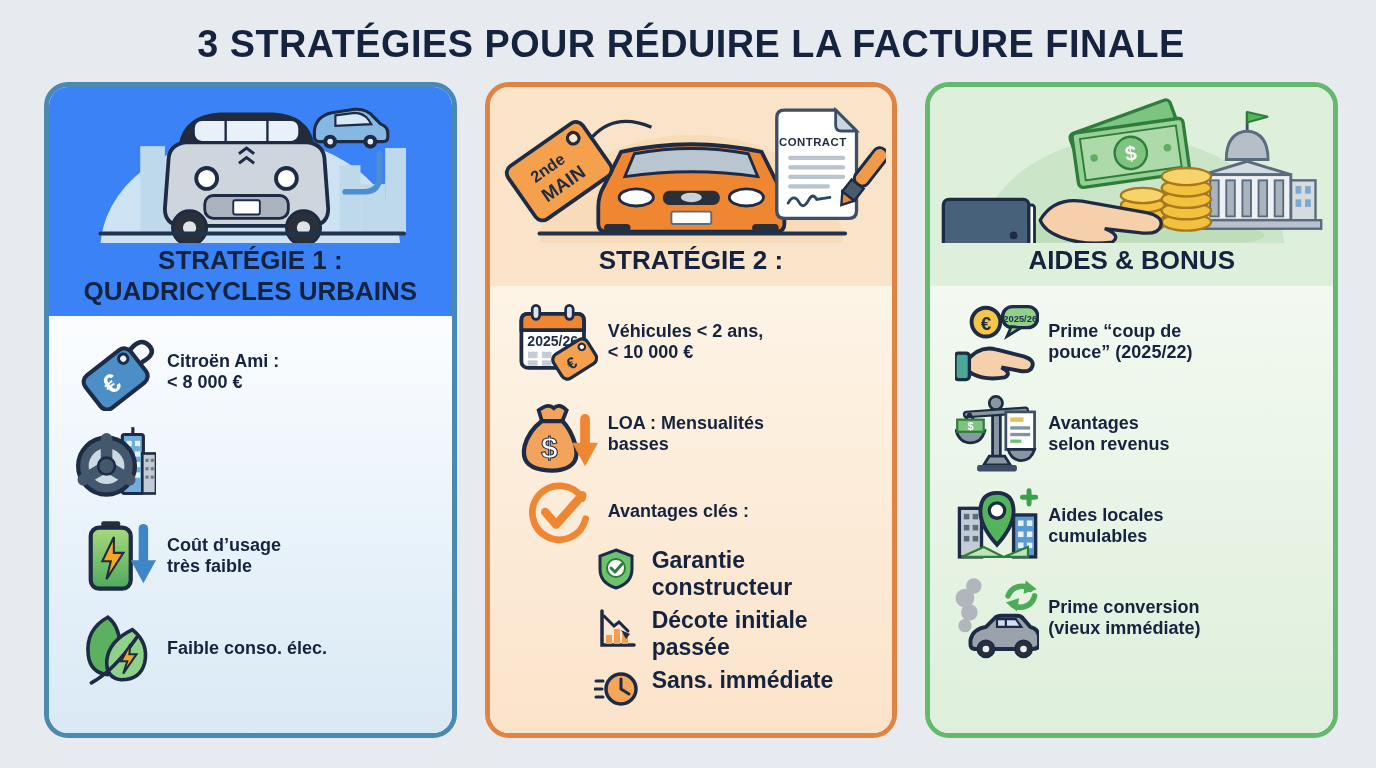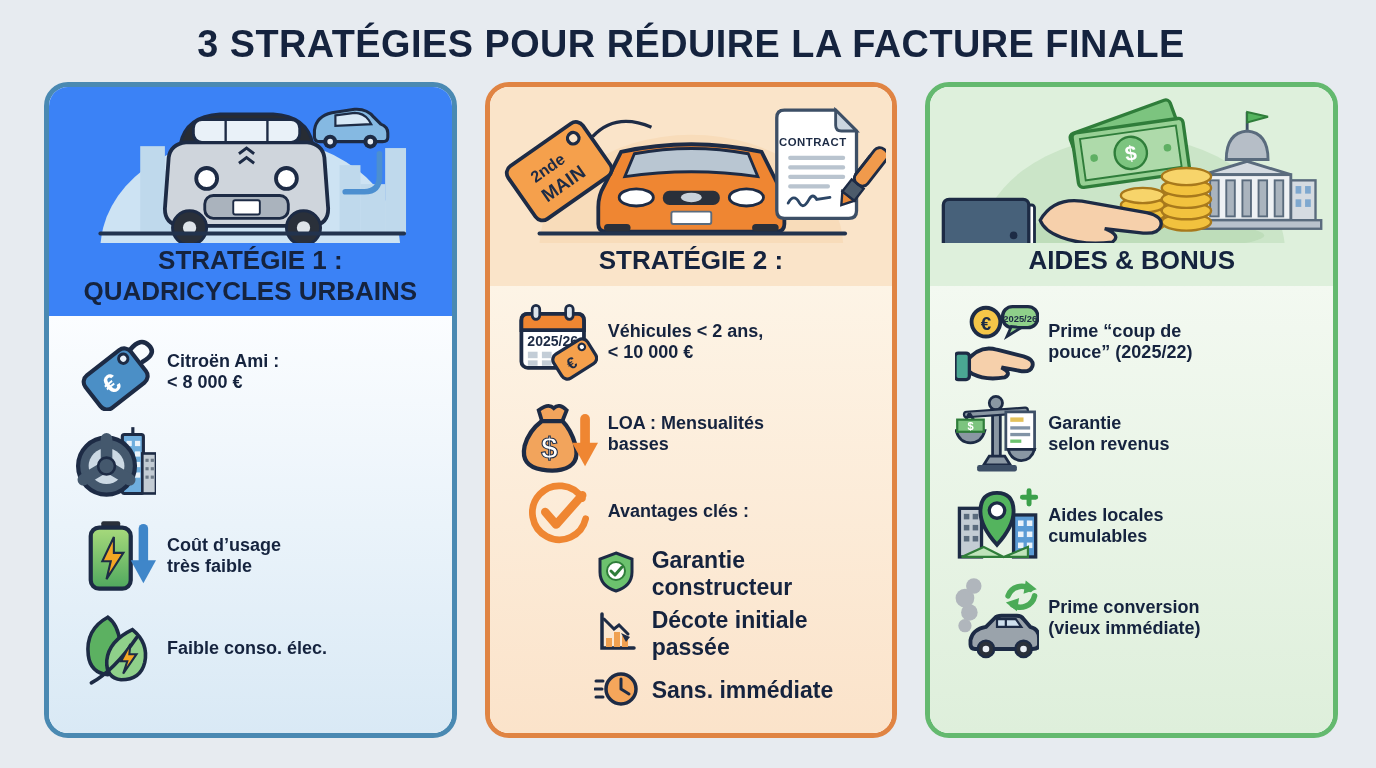--- a/index.html
+++ b/index.html
@@ -44,21 +44,21 @@
 
   .illus { display:block; width:100%; height:150px; }
 
   .card-title { text-align:center; font-weight:800; font-size:26px; line-height:1.18; margin-top:2px; }
 
   .card-body { flex:1; padding:10px 12px 0 16px; display:flex; flex-direction:column; }
   .item { display:flex; align-items:center; min-height:92px; }
   .icon-box { width:102px; flex:0 0 auto; display:flex; justify-content:center; align-items:center; }
   .item-text { font-size:18px; font-weight:700; line-height:1.16; white-space:pre-line; }
 
-  .sub-item { display:flex; align-items:center; gap:14px; margin:3px 0 3px 88px; min-height:44px; }
+  .sub-item { display:flex; gap:14px; margin:3px 0 3px 88px; min-height:44px; }
   .sub-text { font-size:23px; font-weight:800; }
   .head-item { min-height:64px; }
 
   svg text { font-family:"Liberation Sans", sans-serif; font-weight:bold; }
 </style>
 </head>
 <body>
 
 <div class="page">
   <h1 class="main-title">3 STRATÉGIES POUR RÉDUIRE LA FACTURE FINALE</h1>
@@ -436,21 +436,21 @@
                 <rect x="50" y="23" width="12" height="4" fill="#e3c25c"></rect>
                 <rect x="50" y="31" width="18" height="3" fill="#8193a6"></rect>
                 <rect x="50" y="37" width="18" height="3" fill="#8193a6"></rect>
                 <rect x="50" y="43" width="10" height="3" fill="#6cc26e"></rect>
               </g>
               <path d="M48 52 H72 Q69 62 60 62 Q51 62 48 52 Z" fill="#8a97a3" stroke="#1d2b45" stroke-width="2.5"></path>
               <polygon points="26,66 50,66 45,58 31,58" fill="#8a97a3" stroke="#1d2b45" stroke-width="2.5"></polygon>
               <rect x="20" y="66" width="36" height="6" rx="2" fill="#3d4f66"></rect>
             </svg>
           </span>
-          <span class="item-text">Garantie
+          <span class="item-text">Avantages
 selon revenus</span>
         </div>
         <div class="item">
           <span class="icon-box">
             <svg width="84" height="84" viewBox="0 0 76 76">
               <rect x="4" y="22" width="20" height="44" fill="#c3ccd4" stroke="#1d2b45" stroke-width="3"></rect>
               <g fill="#5a6b7d">
                   <rect x="8" y="27" width="5" height="5"></rect>
                   <rect x="16" y="27" width="5" height="5"></rect>
                   <rect x="8" y="37" width="5" height="5"></rect>

